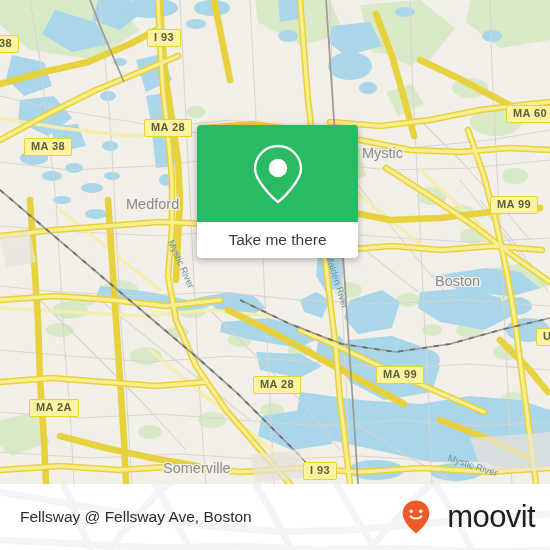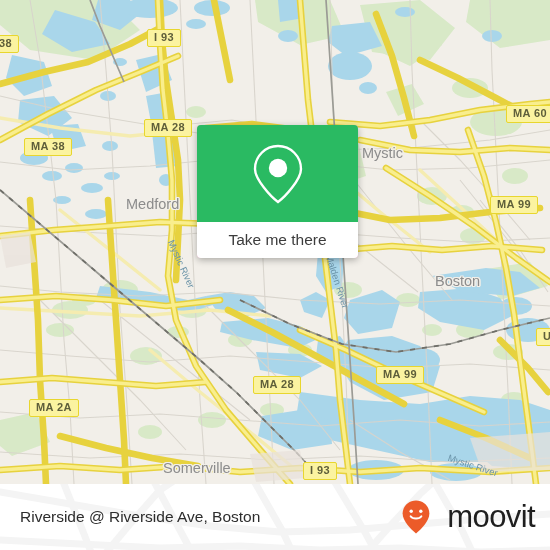--- a/index.html
+++ b/index.html
@@ -408,21 +408,21 @@
         <path d="M150,0 L166,30 L182,60 L196,86"></path>
         <path d="M250,0 L266,28 L282,56 L296,86"></path>
         <path d="M330,0 L348,30 L366,60 L380,86"></path>
         <path d="M430,0 L446,28 L462,56 L476,86"></path>
         <path d="M0,66 L80,70 L160,74 L240,72 L320,76 L400,74 L480,78 L550,76"></path>
         <path d="M100,86 L130,50 L160,16 L184,0"></path>
         <path d="M360,86 L390,52 L420,20 L442,0"></path>
       </g>
     </svg>
 
-    <div id="footer-title">Riverside @ Riverside Ave, Boston</div>
+    <div id="footer-title">Fellsway @ Fellsway Ave, Boston</div>
 
     <div id="brand">
       <svg width="30" height="36" viewBox="0 0 30 36">
         <path d="M15 1.5 C7.5 1.5 1.6 7.3 1.6 14.6 C1.6 22 9.4 30 15 34.5 C20.6 30 28.4 22 28.4 14.6 C28.4 7.3 22.5 1.5 15 1.5 Z" fill="#ec5b29"></path>
         <circle cx="10.2" cy="12.2" r="1.7" fill="#ffffff"></circle>
         <circle cx="19.8" cy="12.2" r="1.7" fill="#ffffff"></circle>
         <path d="M9.6 17.2 C11.6 20.3 18.4 20.3 20.4 17.2" fill="none" stroke="#ffffff" stroke-width="1.9" stroke-linecap="round"></path>
       </svg>
       <span id="brand-word">moovit</span>
     </div>

